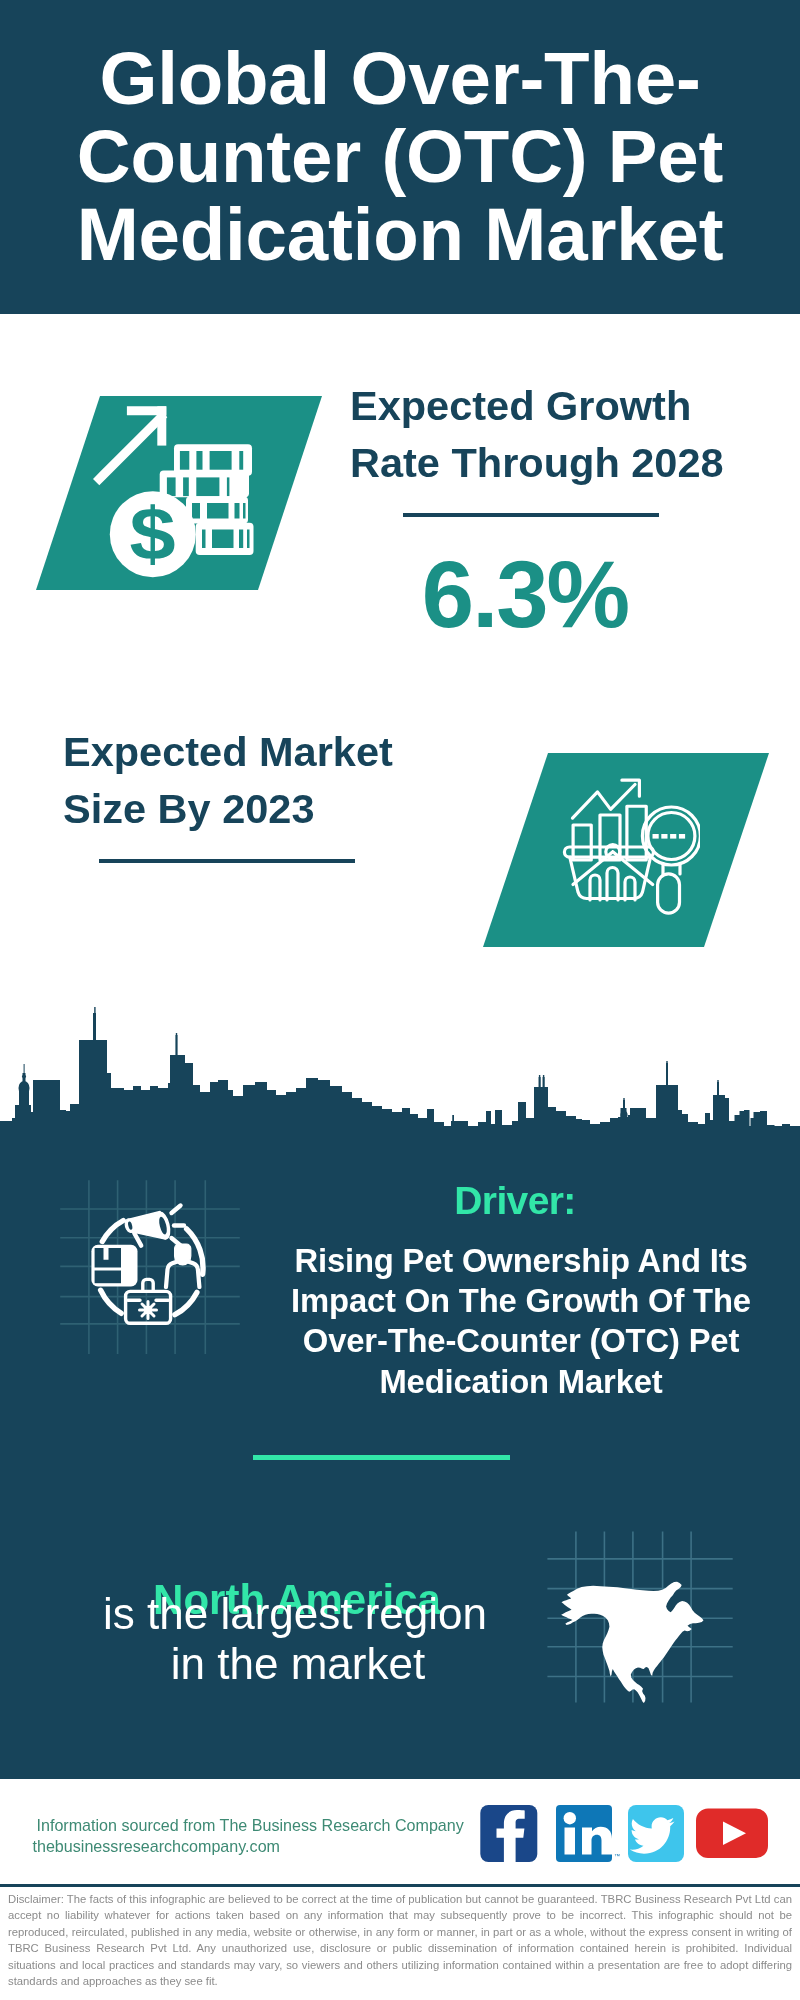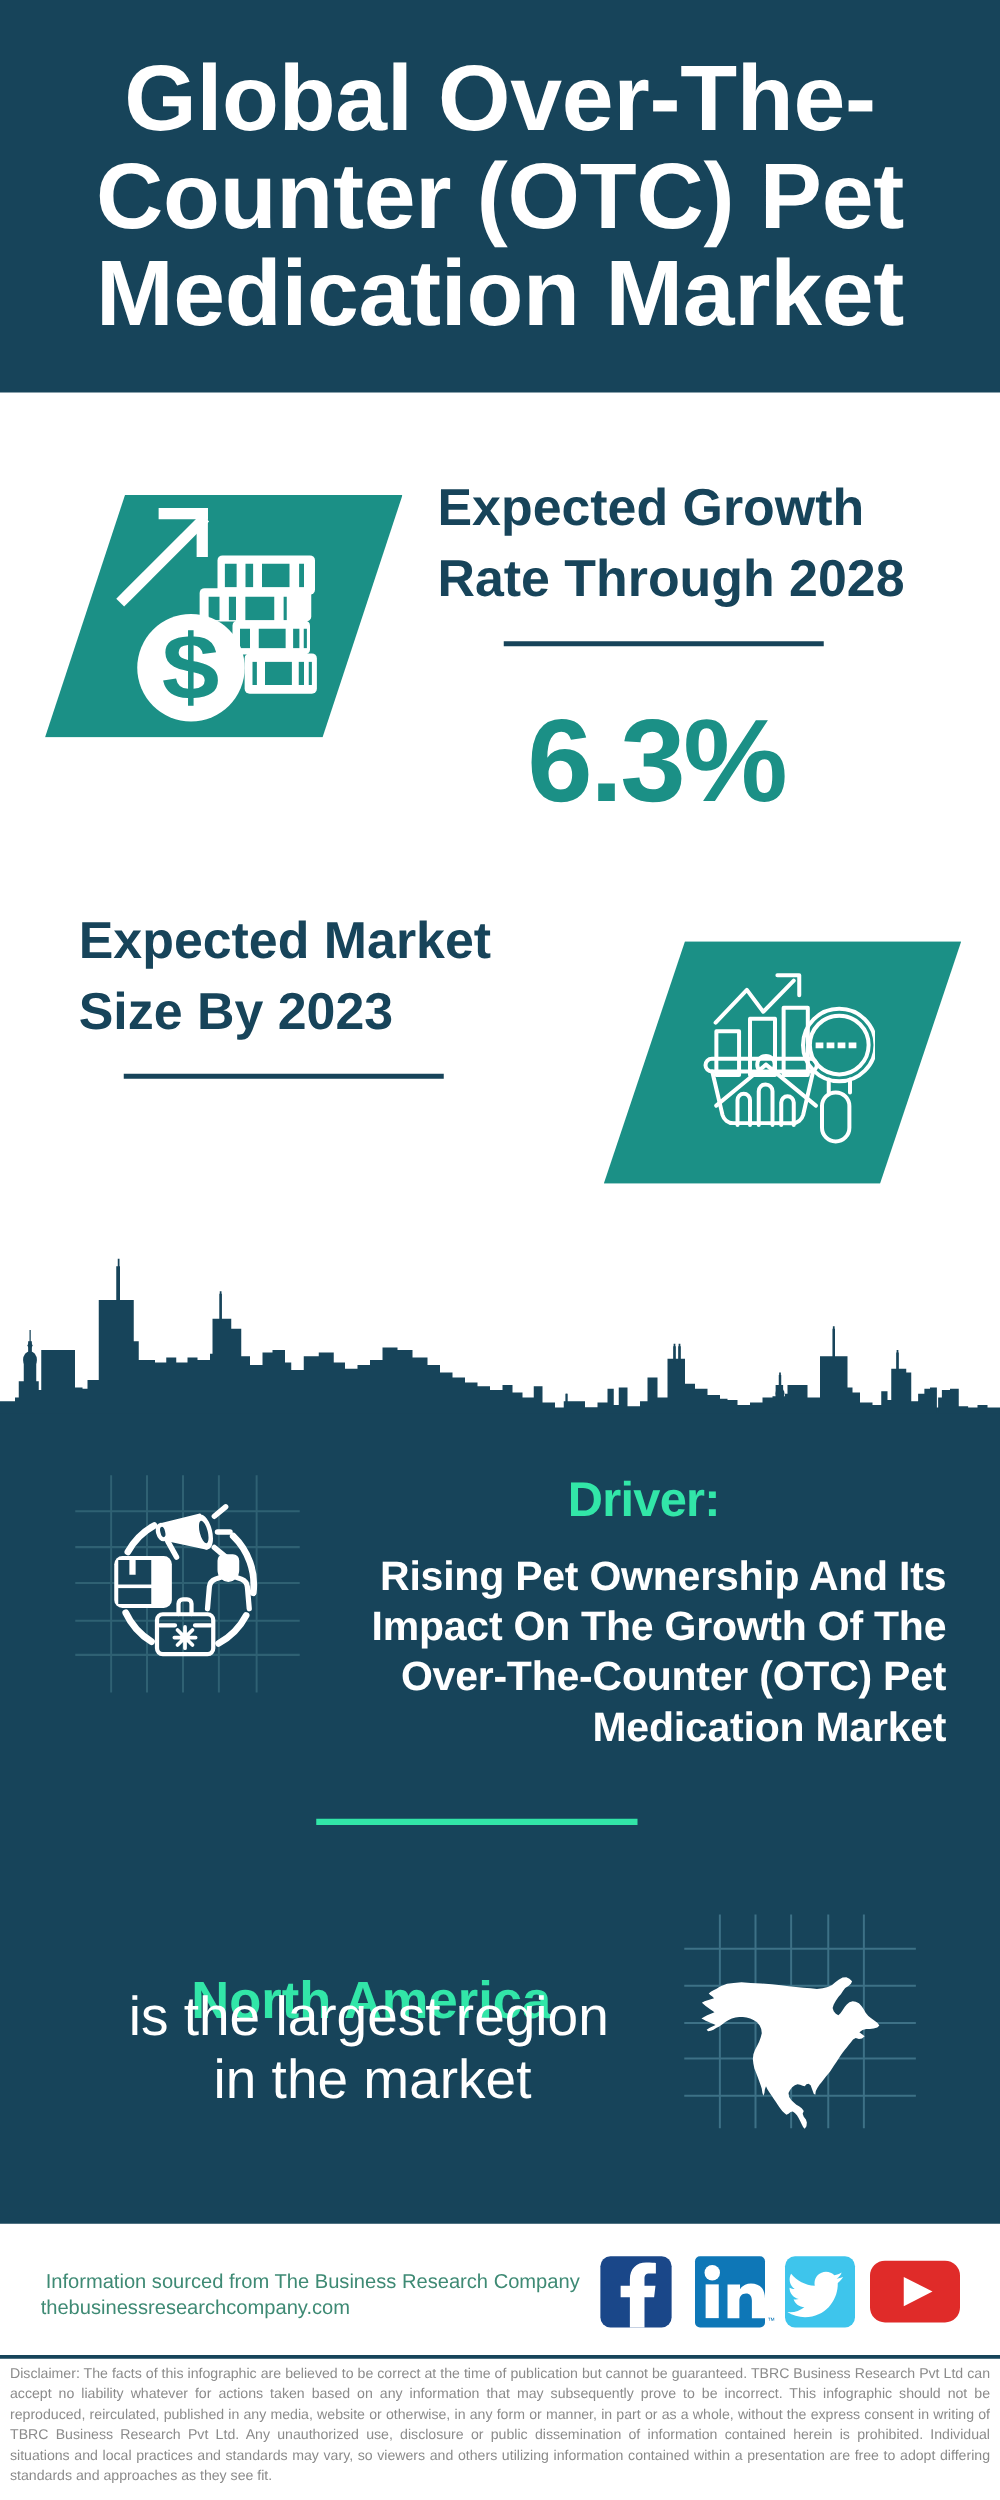--- a/index.html
+++ b/index.html
@@ -16,21 +16,21 @@
   .stat-rule{position:absolute;height:4px;background:#17445a;}
   .stat-value{position:absolute;color:#1b9086;font-weight:bold;text-align:center;}
 
   .par{position:absolute;background:#1b9086;}
 
   
   .dark{position:absolute;left:0;width:800px;background:#17445a;}
   .skyline{position:absolute;left:0;width:800px;}
 
   .driver-label{position:absolute;color:#32e6a8;font-weight:bold;font-size:39px;text-align:center;letter-spacing:-0.6px;}
-  .driver-text{position:absolute;color:#fff;font-weight:bold;font-size:32.8px;line-height:40.2px;text-align:right;letter-spacing:-0.18px;}
+  .driver-text{position:absolute;color:#fff;font-weight:bold;font-size:32.8px;line-height:40.2px;text-align:center;letter-spacing:-0.18px;}
   .divider{position:absolute;height:5px;background:#32e6a8;}
 
   .region-name{position:absolute;color:#32e6a8;font-weight:bold;font-size:42px;line-height:50px;text-align:center;margin-top:36px;}
   .region-text{position:absolute;color:#fff;font-size:44px;line-height:50px;text-align:center;}
 
   
   .src{position:absolute;color:#3e8a74;font-size:16.1px;line-height:21px;white-space:nowrap;}
   .social{position:absolute;}
   .discl{position:absolute;left:8px;top:1891px;width:784px;color:#8b8b8b;font-size:11.3px;line-height:16.4px;text-align:justify;}
   .footline{position:absolute;left:0;top:1884px;width:800px;height:3px;background:#17445a;}
@@ -81,21 +81,21 @@
         <rect x="181" y="133.5" width="2.5" height="18.5"></rect>
       </g>
     </g>
     <g>
       <circle cx="86.8" cy="138.2" r="43" fill="#ffffff"></circle>
       <text x="86.5" y="163.5" fill="#1b9086" font-family="Liberation Sans, sans-serif" font-weight="bold" font-size="74" text-anchor="middle" transform="translate(0,0) scale(1.12,1)" transform-origin="86.5 138">$</text>
     </g>
   </svg>
   <div class="stat-head" style="left:350px;top:377px;width:380px;">Expected Growth Rate Through 2028</div>
   <div class="stat-rule" style="left:403px;top:513px;width:256px;"></div>
-  <div class="stat-value" style="left:335px;top:548px;width:380px;font-size:94px;line-height:94px;letter-spacing:-2px;margin-top:14px;">6.3%</div>
+  <div class="stat-value" style="left:335px;top:548px;width:380px;font-size:94px;line-height:94px;letter-spacing:-2px;">6.3%</div>
 
   <div class="par" style="left:483px;top:753px;width:286px;height:194px;clip-path:polygon(65px 0, 286px 0, 221px 194px, 0 194px);"></div>
   <svg class="icon" viewBox="0 0 160 160" style="position:absolute;left:540px;top:770px;width:160px;height:160px;">
     <g fill="none" stroke="#ffffff" stroke-width="3.2" stroke-linecap="round" stroke-linejoin="round">
 
       <polyline points="32.5,48.1 57.5,21.9 70.6,39.4 95,14.5"></polyline>
       <polyline points="81.9,10.2 99.4,10.2 99.4,26.2"></polyline>
 
       <path d="M33.1,55 L51.25,55 L51.25,90 L33.1,90 Z"></path>
       <path d="M60,45 L80,45 L80,90 L60,90 Z"></path>

